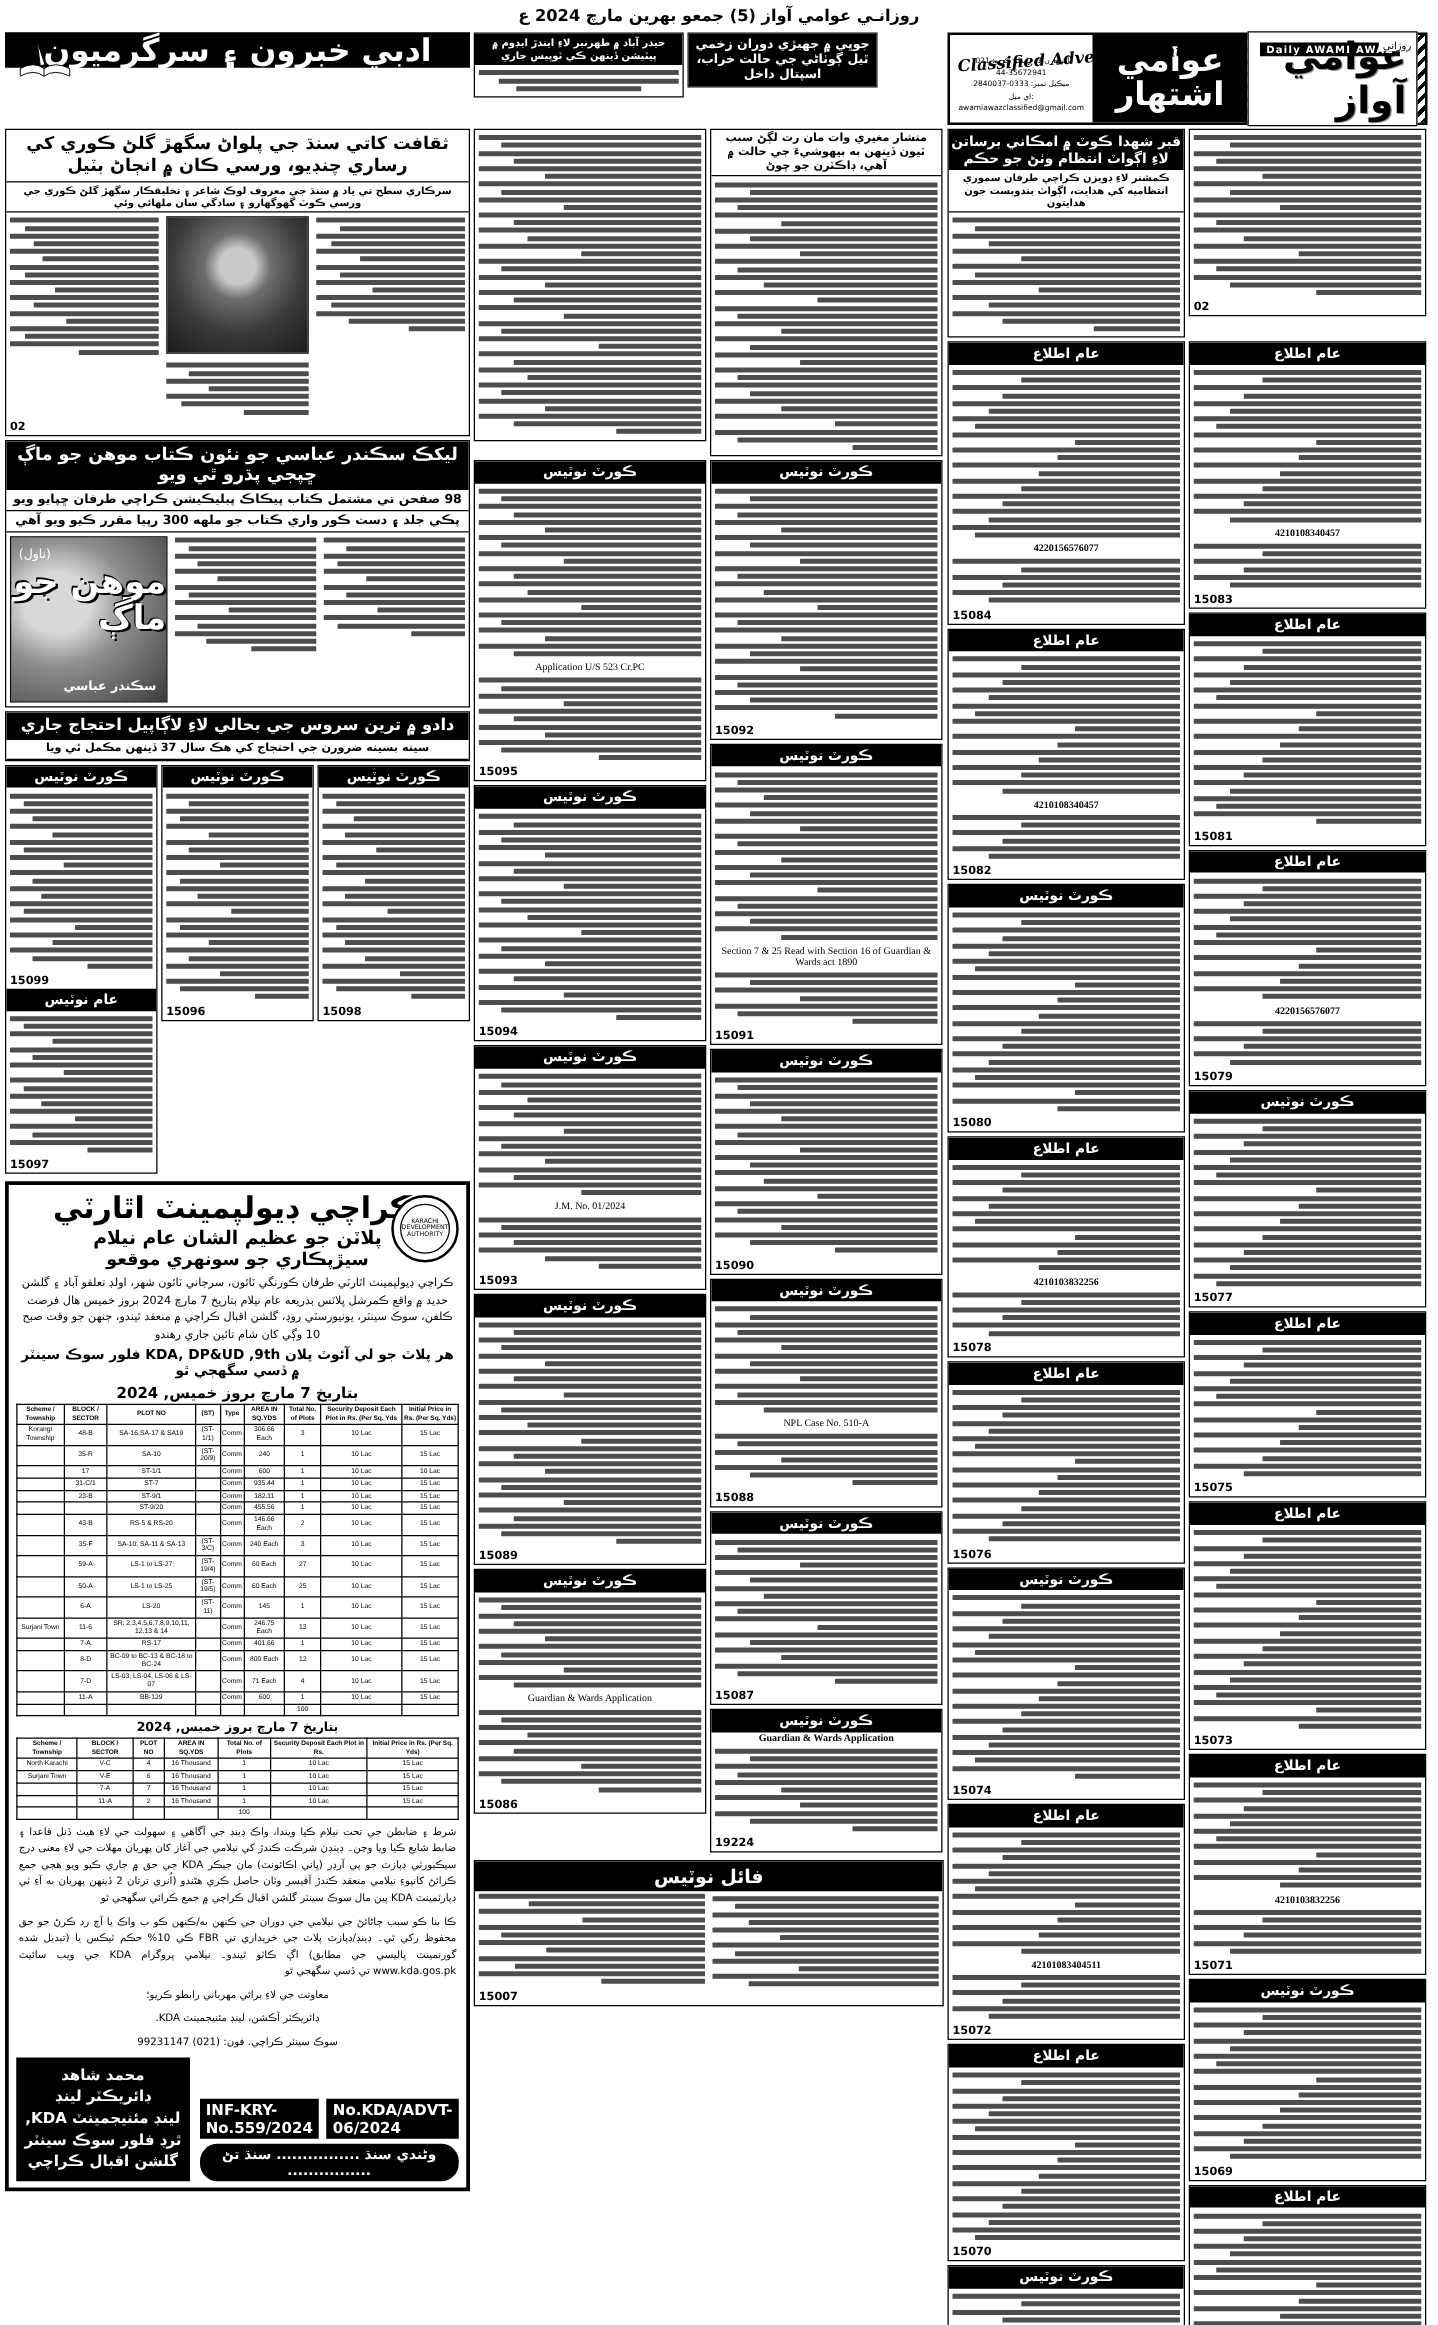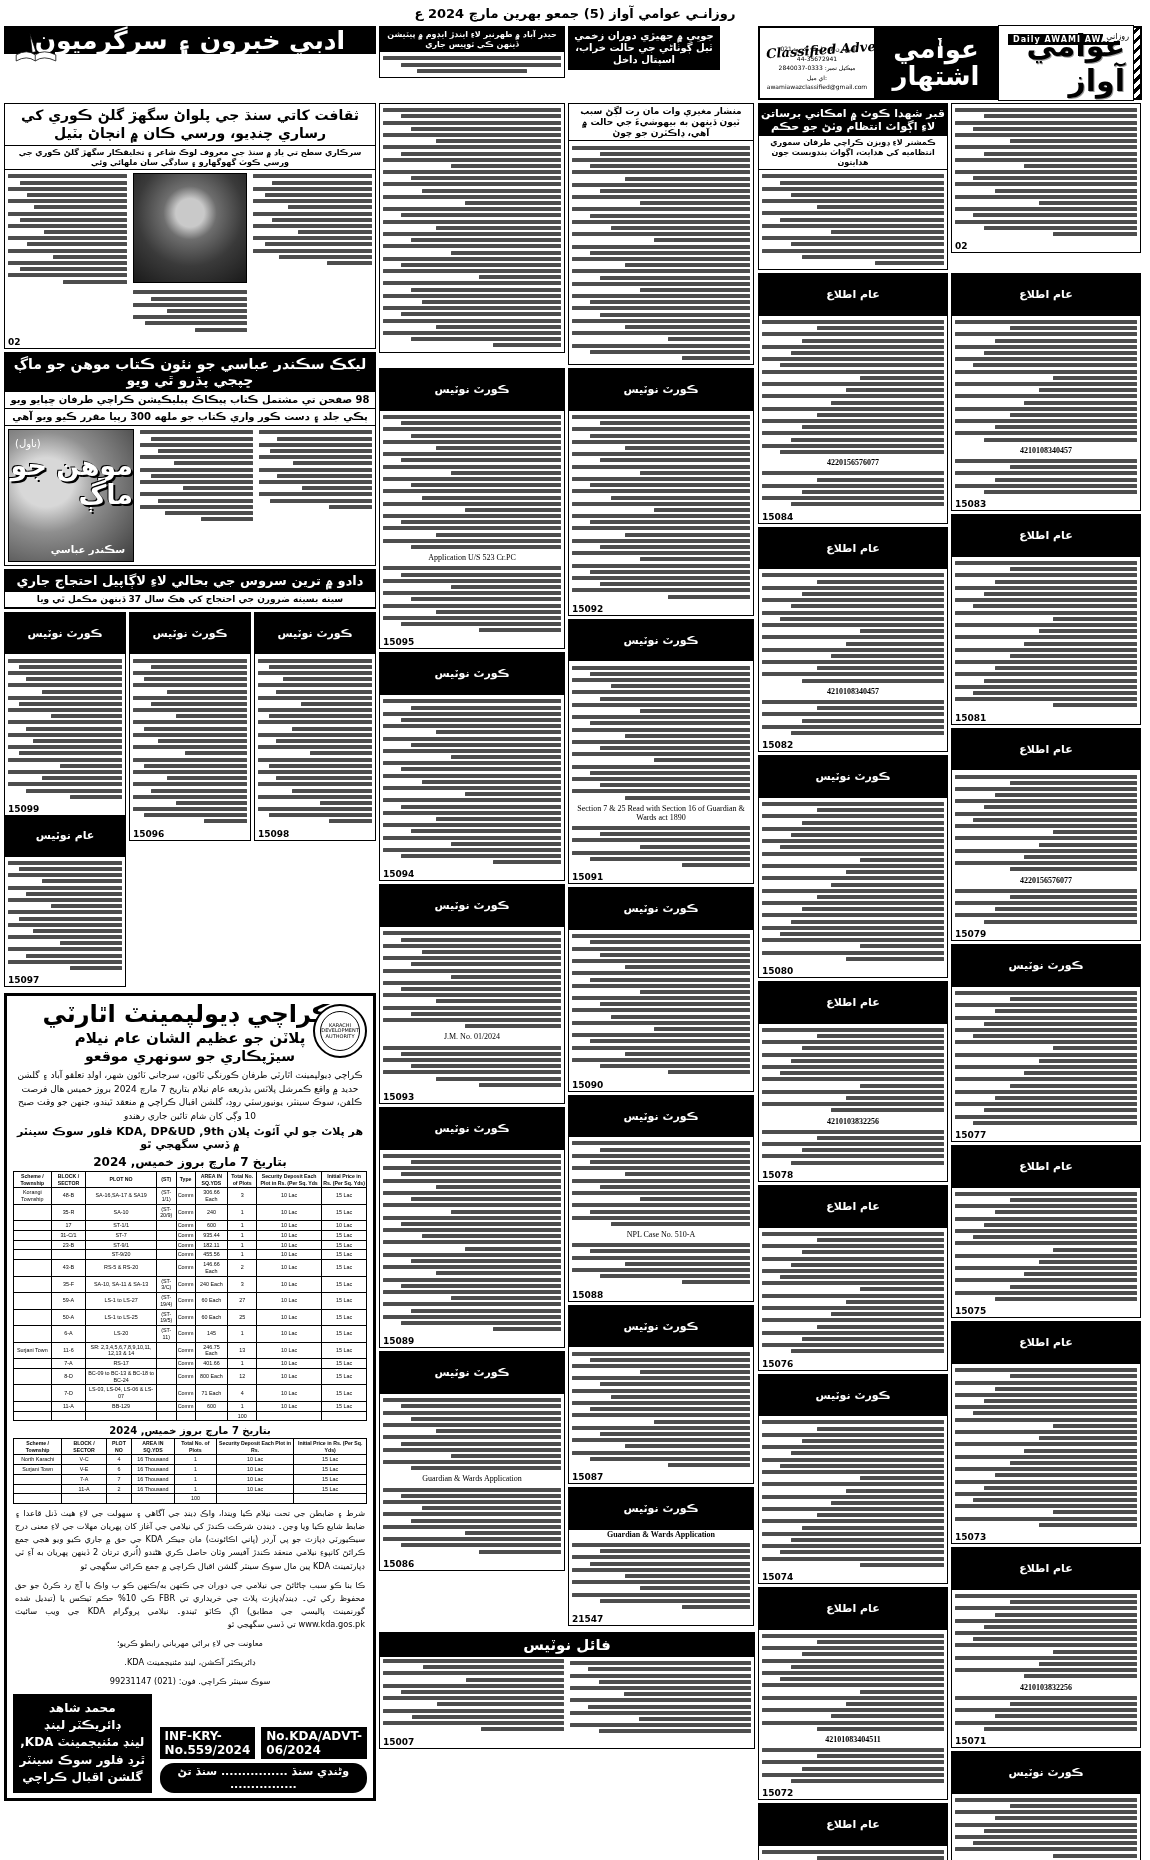--- a/index.html
+++ b/index.html
@@ -16,21 +16,21 @@
 
   
   .topbar { height:26px; display:flex; align-items:center; justify-content:center; }
   .topbar .t { font-size:13px; font-weight:bold; direction:rtl; letter-spacing:.2px; }
 
   
   .blk { border:1px solid #000; background:#fff; overflow:hidden; }
   .blkhdr {
     background:#000; color:#fff; text-align:center;
     font-weight:bold; direction:rtl; letter-spacing:1px;
-    padding:14px 0; font-size:11px; line-height:1.25;
+    padding:2px 0; font-size:11px; line-height:1.25;
   }
   .invtitle {
     background:#000; color:#fff; text-align:center; font-weight:bold;
     direction:rtl; padding:3px 2px; line-height:1.2;
   }
 
   
   .txt { direction:rtl; text-align:justify; padding:2px 3px; }
   .ln { height:4px; background:#2b2b2b; margin:2.2px 0; opacity:.84; border-radius:.5px; }
   .ln.s90{width:90%}.ln.s84{width:84%}.ln.s78{width:78%}.ln.s70{width:70%}
@@ -164,21 +164,21 @@
           <path d="M4 30 Q18 22 29 30 Q40 22 56 30 L56 38 Q40 30 29 38 Q18 30 4 38 Z" fill="#fff" stroke="#000" stroke-width="1"></path>
           <path d="M29 30 L29 38" stroke="#000" stroke-width="1"></path>
           <path d="M22 2 L30 26 L25 27 Z" fill="#fff" stroke="#000" stroke-width="1"></path>
         </svg>
         <div class="lt">ادبي خبرون ۽ سرگرميون</div>
       </div>
     </div>
 
     <div class="col" style="width:376px">
       <div class="cols">
-        <div class="blk" style="width:186px">
+        <div class="blk" style="width:168px">
           <div class="invtitle" style="font-size:8px">حيدر آباد ۾ طهرنبر لاءِ ايندڙ ايڊوم ۾ پيٽيشن ڏينهن ڪي ٽوپيس جاري</div>
           <div class="txt">
             <div class="ln full"></div>
               <div class="ln s90"></div>
               <div class="ln s62 ctr"></div>
           </div>
         </div>
         <div class="blk" style="width:152px">
           <div class="invtitle" style="font-size:10px">جوڀي ۾ جهيڙي دوران زخمي ٿيل ڳوٺاڻي جي حالت خراب، اسپتال داخل</div>
         </div>
@@ -1189,21 +1189,21 @@
                 <div class="ln full"></div>
                 <div class="ln s90"></div>
               <div class="ln full"></div>
                 <div class="ln s70"></div>
                 <div class="ln full"></div>
                 <div class="ln s62"></div>
               <div class="ln full"></div>
                 <div class="ln s84"></div>
                 <div class="ln s38 r"></div>
             </div>
-            <div class="refno">21547</div>
+            <div class="refno">19224</div>
           </div>
         </div>
       </div>
 
       <div class="blk" style="margin-top:3px">
         <div class="filenotice">فائل نوٽيس</div>
         <div class="txt" style="column-count:2;column-gap:6px">
           <div class="ln full"></div>
             <div class="ln s90"></div>
             <div class="ln full"></div>

